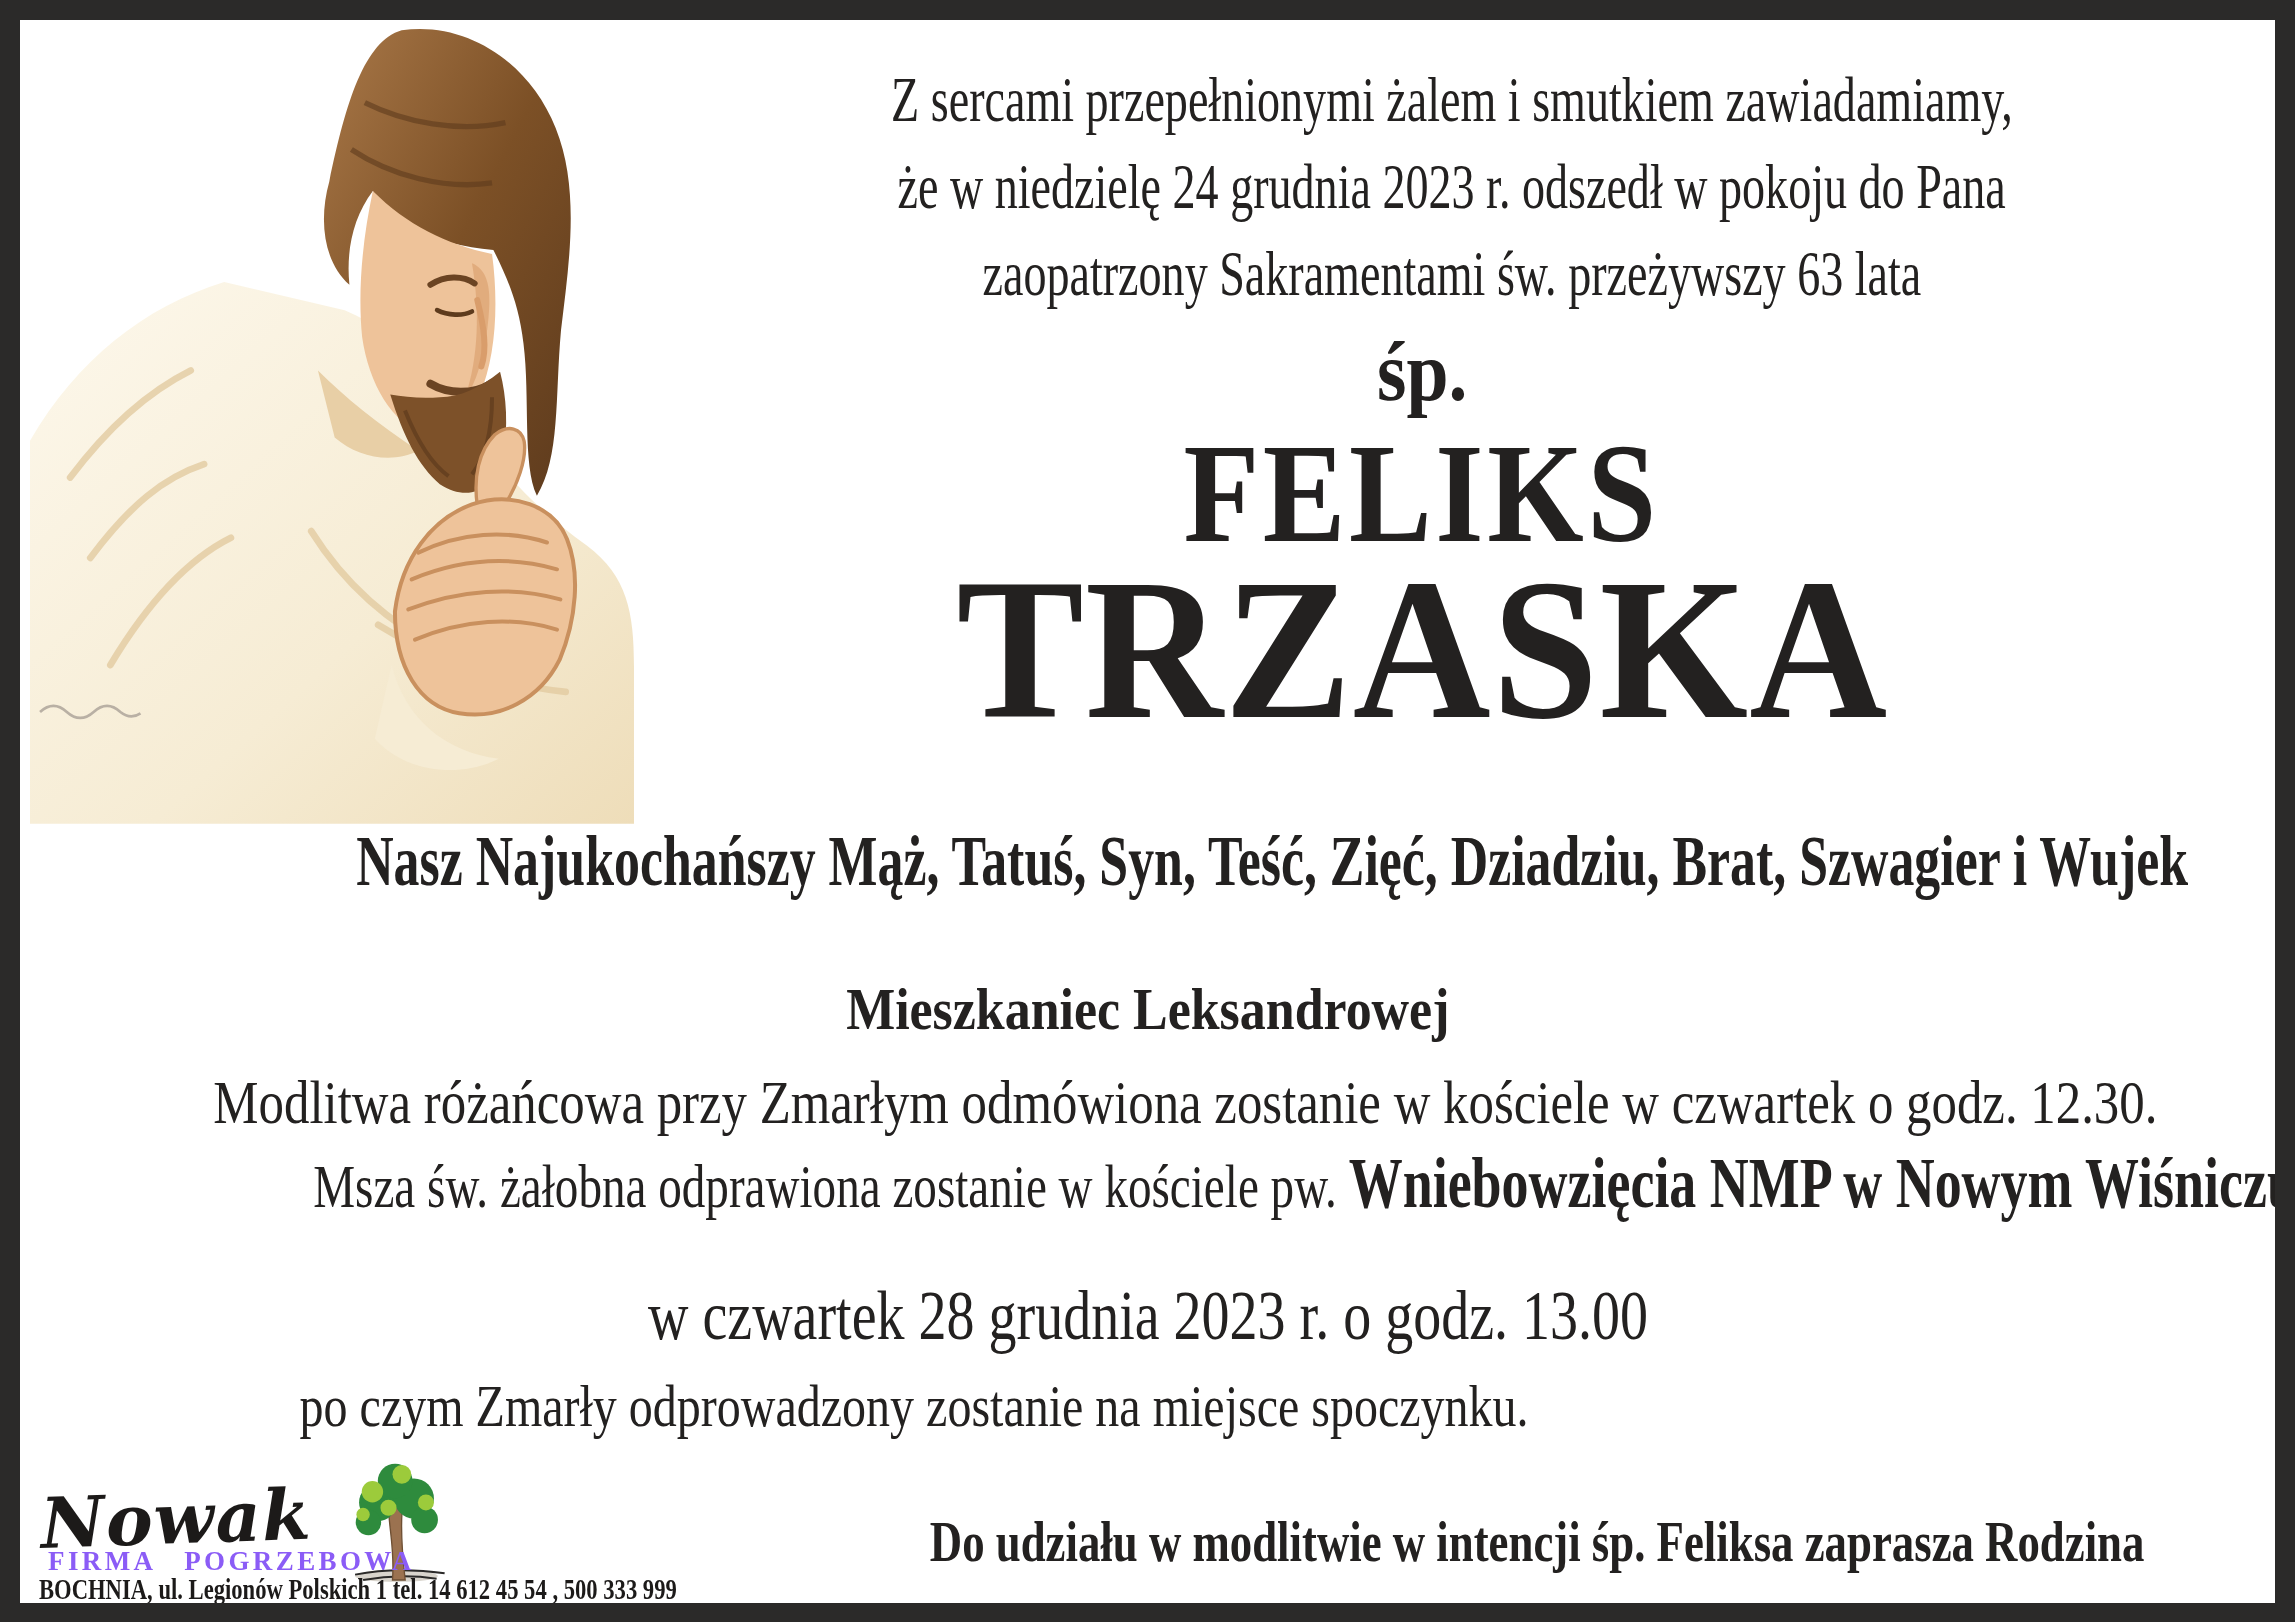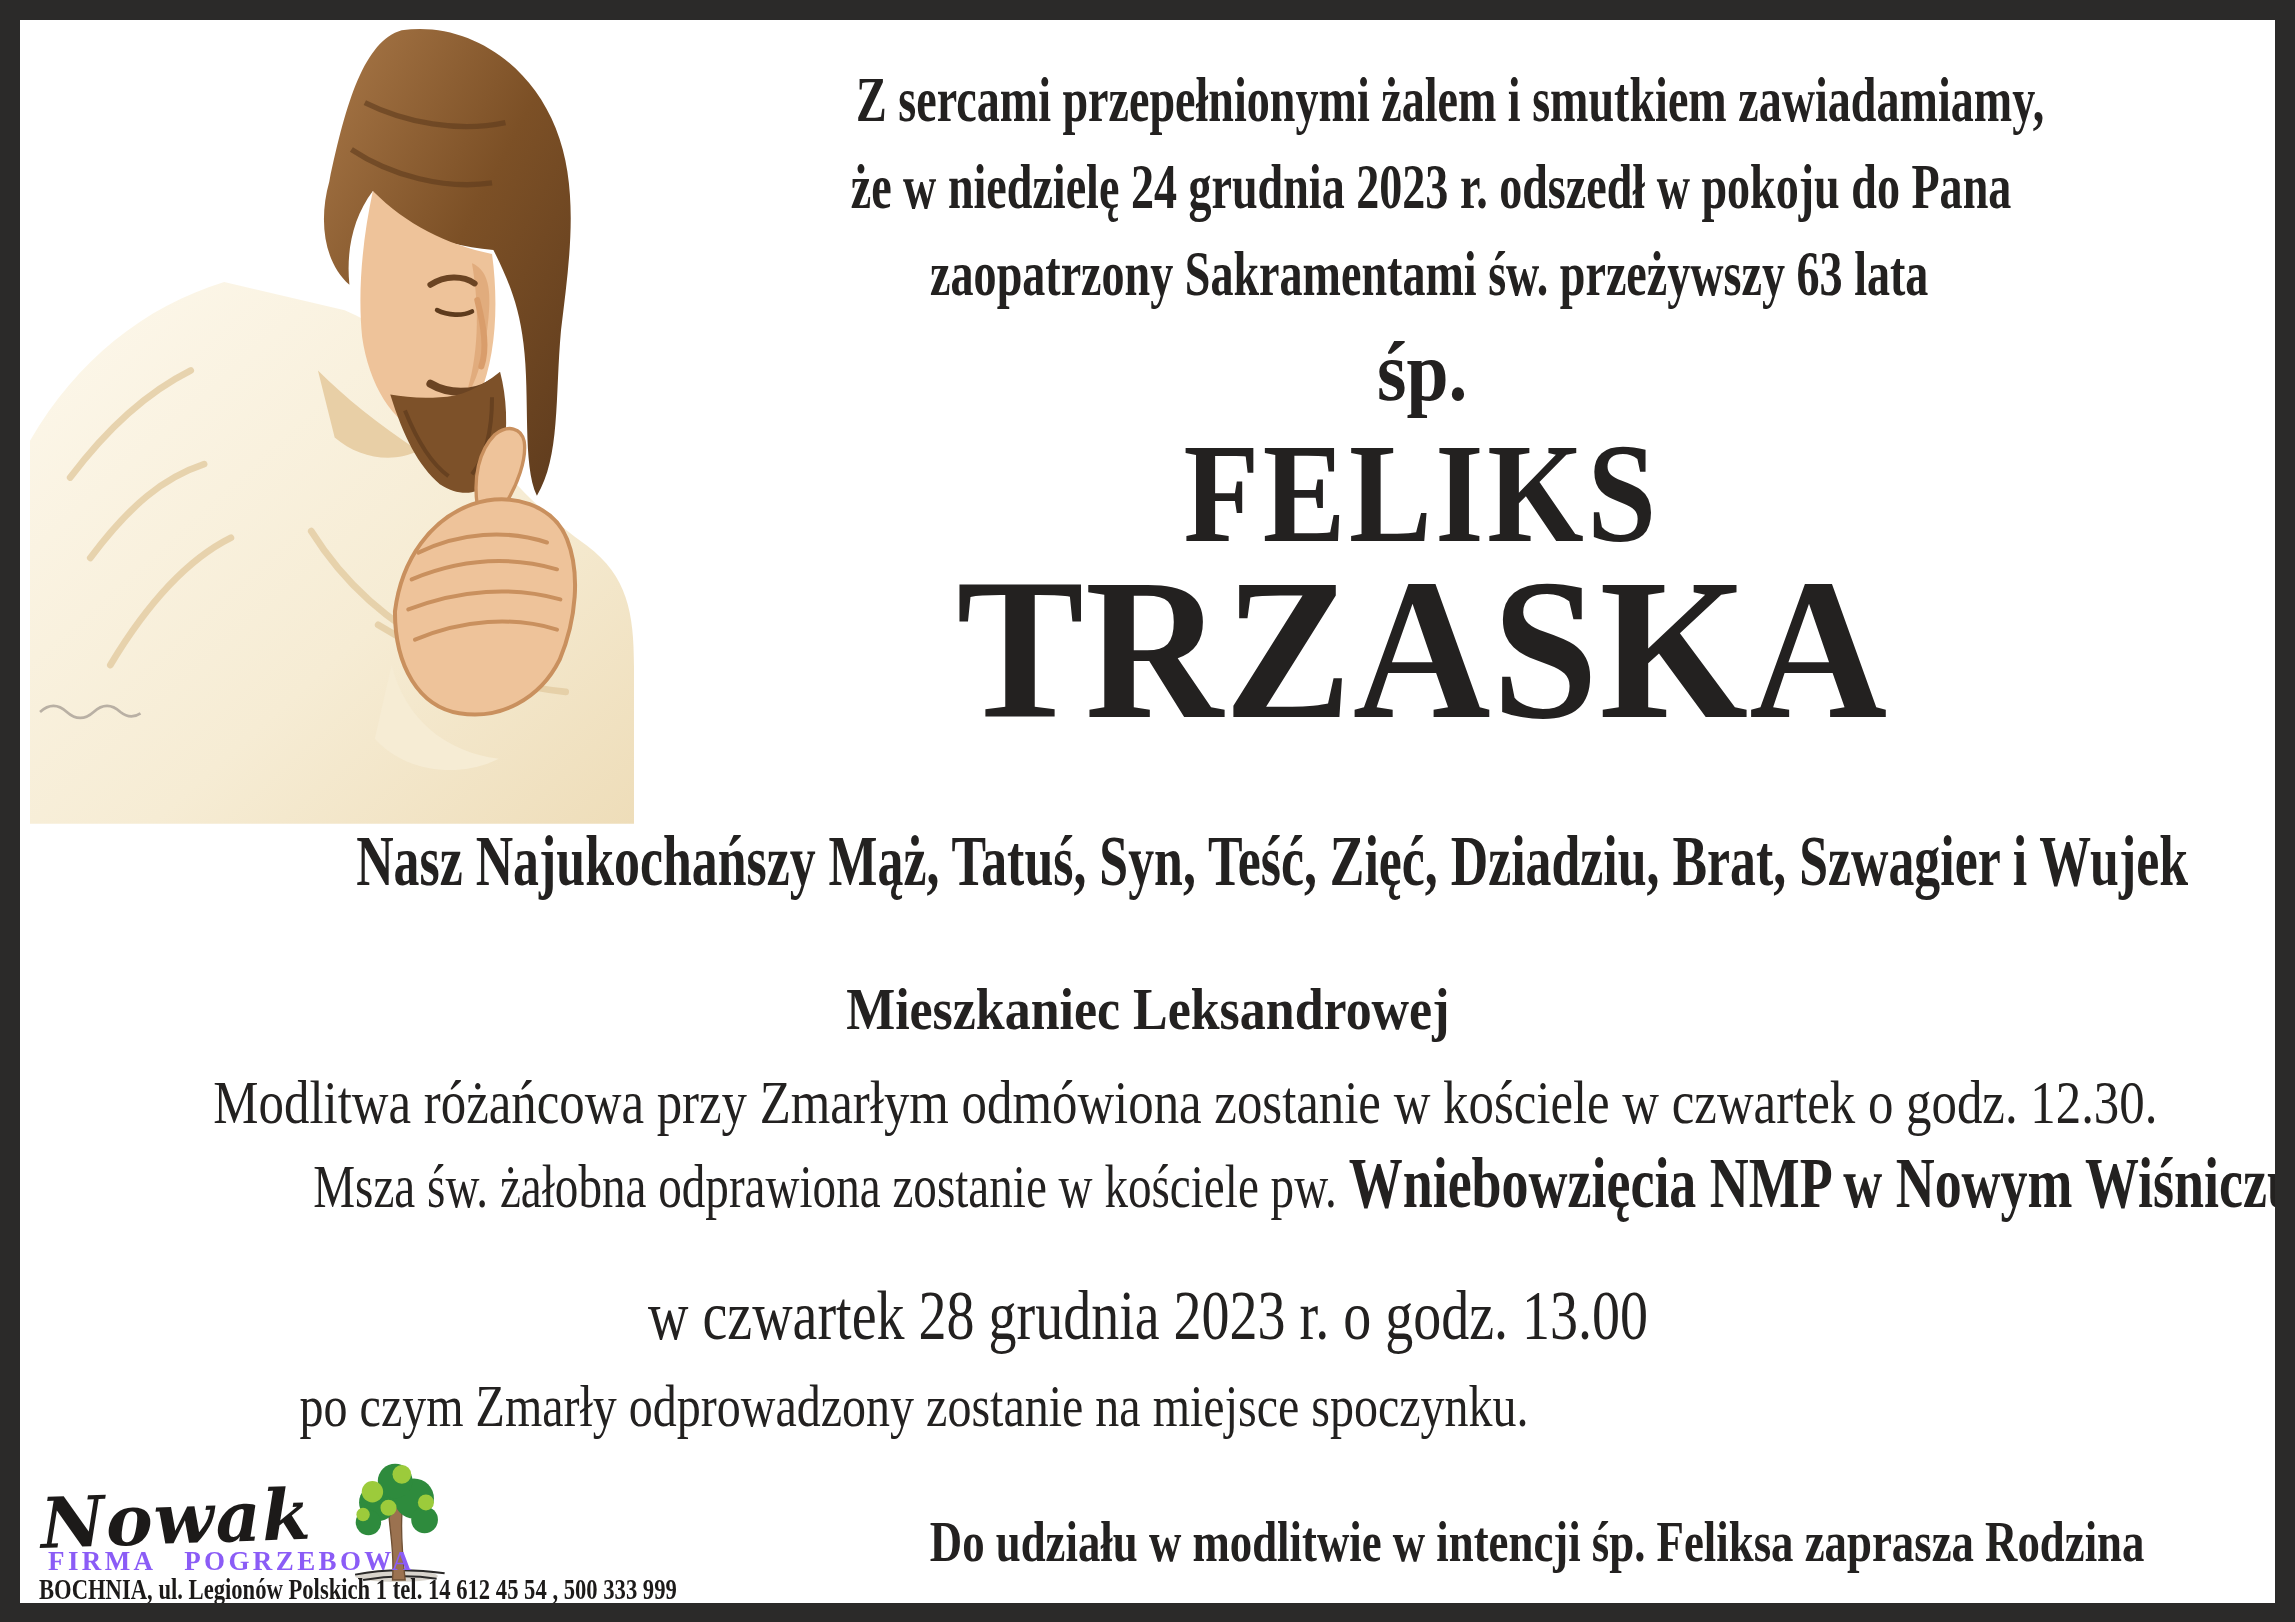--- a/index.html
+++ b/index.html
@@ -20,21 +20,21 @@
     z-index: 40;
   }
   .line {
     position: absolute;
     white-space: nowrap;
     text-align: center;
     color: #232120;
   }
   .cx { display: inline-block; }
   
-  .intro { left: 625px; top: 56px; width: 1608px; font-size: 64px; line-height: 87px; font-weight: bold; }
+  .intro { left: 648px; top: 56px; width: 1608px; font-size: 64px; line-height: 87px; }
   .intro .cx { transform: scaleX(0.72); transform-origin: 50% 50%; }
   
   .honor   { left: 551px; top: 323px;  width: 1742px; font-size: 84px; font-weight: bold; }
   .honor .cx { transform: scaleX(0.9); }
   .fname   { left: 551px; top: 412px;  width: 1742px; font-size: 141px; font-weight: bold; letter-spacing: 4px; }
   .fname .cx { transform: scaleX(0.88); }
   .lname   { left: 551px; top: 534px;  width: 1742px; font-size: 201px; font-weight: bold; letter-spacing: 1.3px; }
   .lname .cx { transform: scaleX(0.95); }
   
   .relatives  { left: 0px;  top: 820px; width: 2295px; font-size: 72px; font-weight: bold; }

